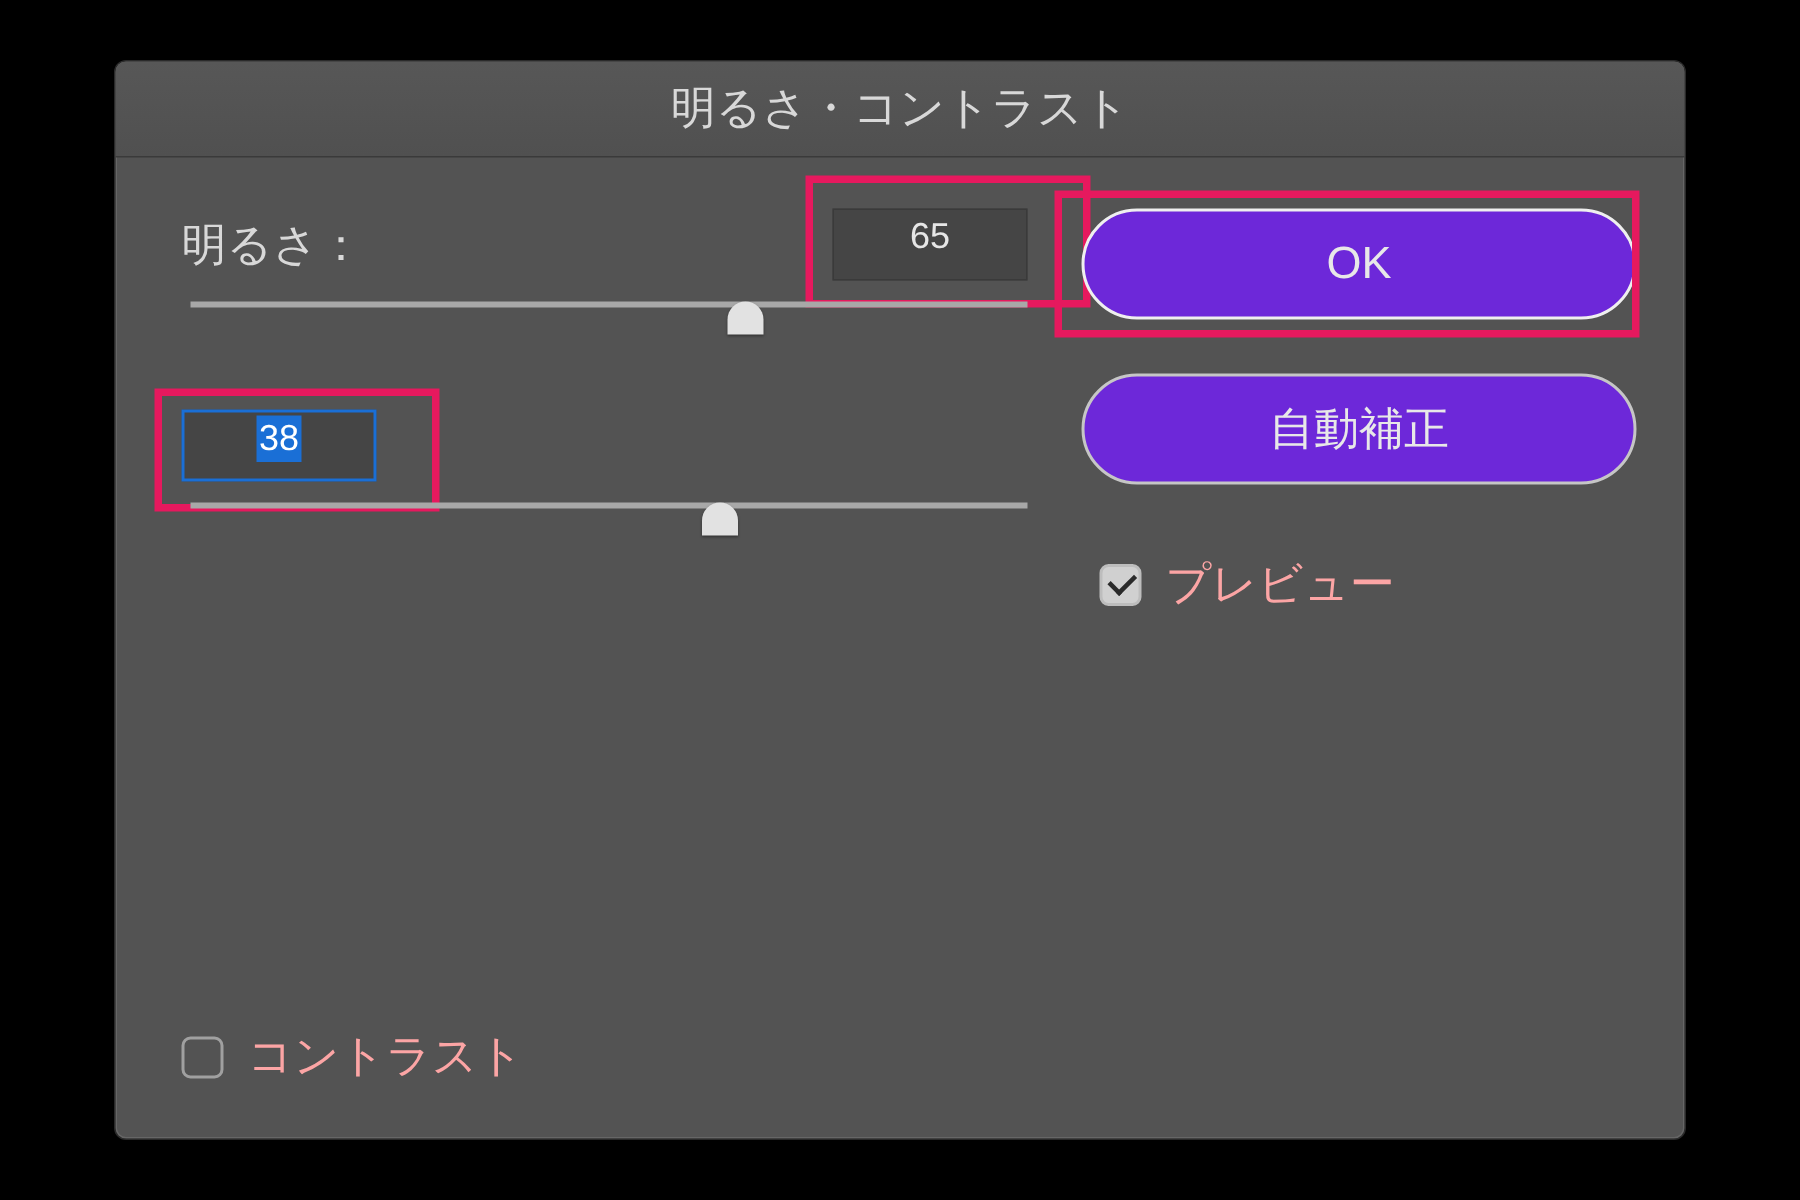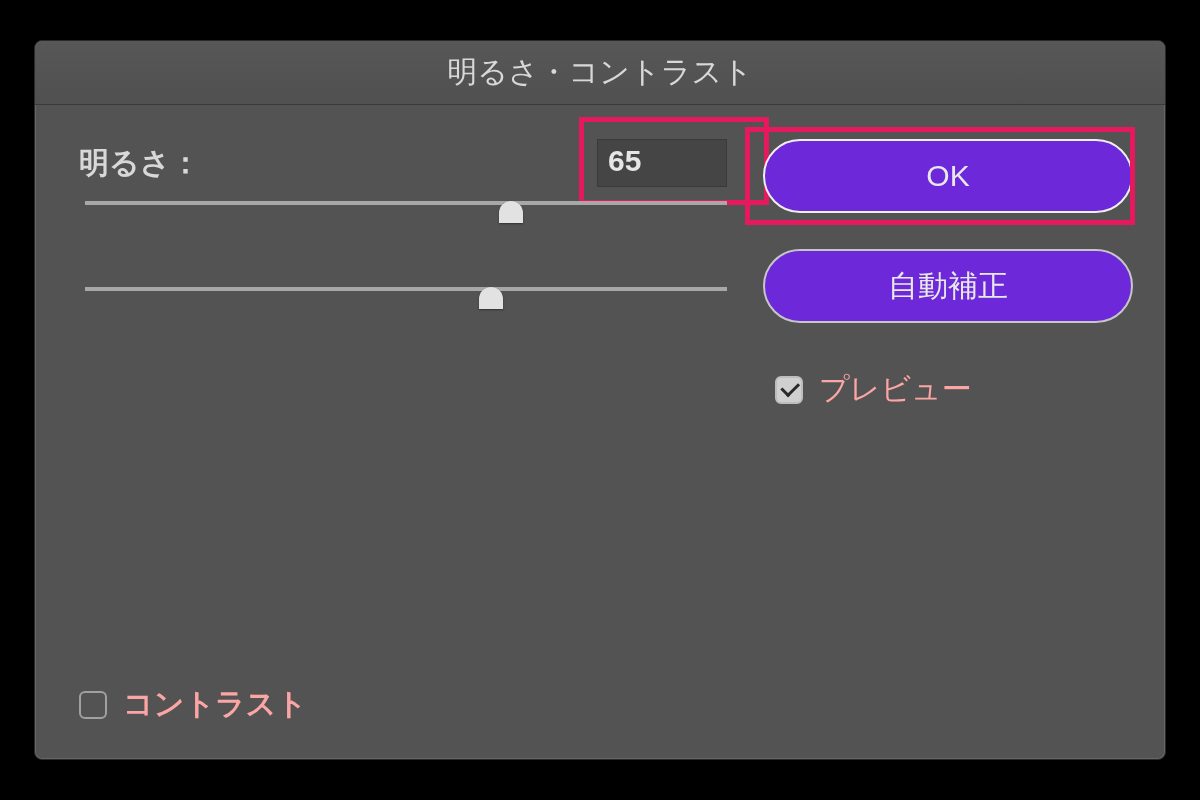--- a/index.html
+++ b/index.html
@@ -6,29 +6,30 @@
     body {
       width: 1200px;
       height: 800px;
       background: #000;
       display: flex;
       align-items: center;
       justify-content: center;
       font-family: -apple-system, "Hiragino Sans", sans-serif;
     }
     .dialog {
-      width: 1132px;
+      width: 1048px;
       height: 720px;
       background: #535353;
       border: 1px solid #2a2a2a;
       border-radius: 8px;
       box-shadow: 0 0 0 1px #666 inset;
       display: flex;
       flex-direction: column;
       overflow: hidden;
+      text-align: center;
     }
     .title-bar {
       height: 64px;
       display: flex;
       align-items: center;
       justify-content: center;
       color: #d8d8d8;
       font-size: 30px;
       border-bottom: 1px solid #3a3a3a;
       background: linear-gradient(#575757, #505050);
@@ -37,38 +38,37 @@
       flex: 1;
       display: flex;
       padding: 34px 32px 26px 44px;
     }
     .left-col {
       flex: 1;
       display: flex;
       flex-direction: column;
       gap: 50px;
       padding-right: 30px;
-      font-weight: bold;
     }
     .param-block { display: flex; flex-direction: column; }
     .param-row {
       display: flex;
       align-items: center;
       justify-content: space-between;
       padding-right: 6px;
     }
     .param-label { color: #d8d8d8; font-size: 30px; }
     .value-wrap { position: relative; }
     .value-field {
       width: 130px;
       height: 48px;
       background: #454545;
       border: 1px solid #3a3a3a;
       color: #e6e6e6;
-      font-size: 30px;
+      font-size: 24px;
       padding: 4px 10px;
       outline: none;
     }
     .value-field.focused {
       border: 2px solid #1a6fd6;
     }
     .value-field .sel {
       background: #1a6fd6;
       color: #fff;
       padding: 2px 2px;
@@ -180,20 +180,26 @@
           </div>
         </div>
         <div class="slider-track">
           <div class="slider-line"></div>
           <div class="slider-thumb" style="left:66%"></div>
         </div>
       </div>
 
       <div class="param-block">
         <div class="param-row">
+          <div class="value-wrap">
+            <div class="value-field focused">
+              <span class="sel">38</span>
+            </div>
+            <div class="highlight-box hl-contrast-val"></div>
+          </div>
         </div>
         <div class="slider-track">
           <div class="slider-line"></div>
           <div class="slider-thumb" style="left:63%"></div>
         </div>
       </div>
 
       <div class="legacy-row">
         <div class="checkbox"></div>
         <span class="cb-label">コントラスト</span>

